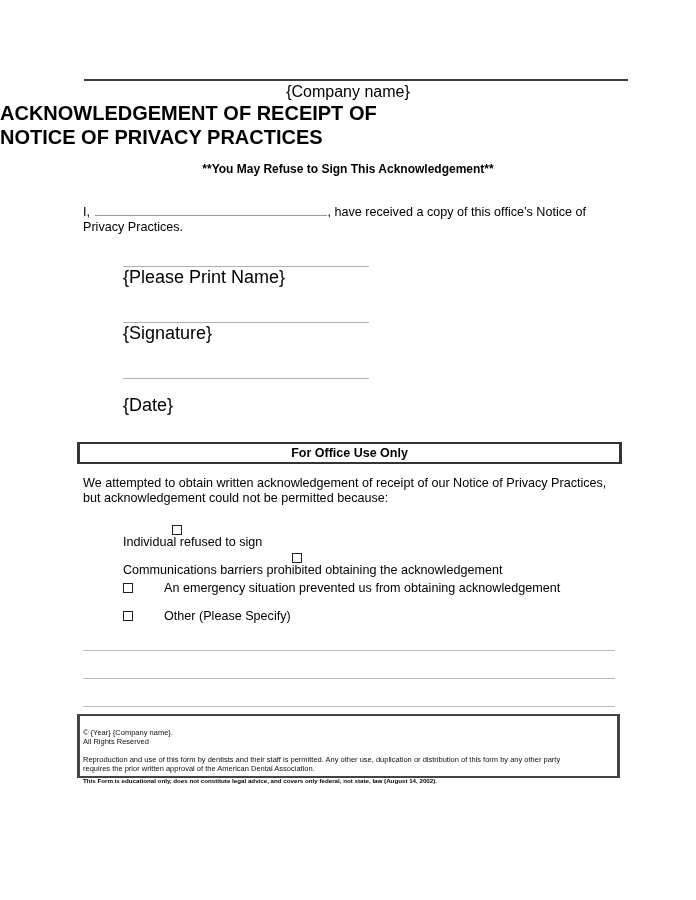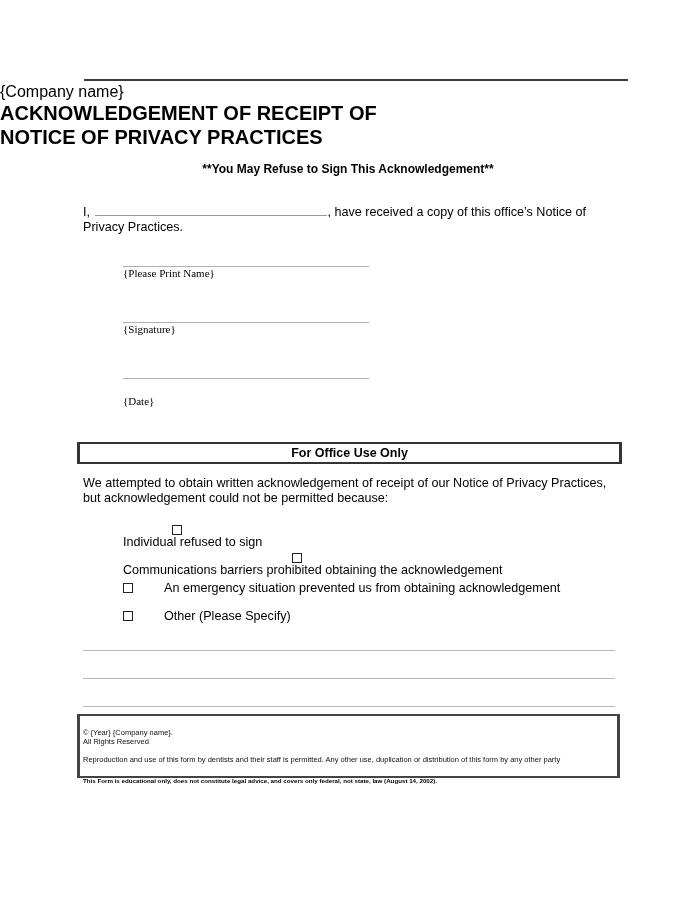--- a/index.html
+++ b/index.html
@@ -1,26 +1,26 @@
 <!DOCTYPE html>
 <html><head>
   <meta charset="utf-8">
   <style>
     html, body { margin: 0; padding: 0; background: #ffffff; }
     body { width: 696px; height: 900px; position: relative; overflow: hidden;
            font-family: "Liberation Sans", sans-serif; color: #000; }
     .abs { position: absolute; }
     .top-rule { left: 84px; top: 79px; width: 544px; height: 0; border-top: 2px solid #3a3a3a; }
-    .company { left: 0; width: 696px; top: 83px; font-size: 16px; }
+    .company { left: 0; width: 696px; top: 83px; text-align: center; font-size: 16px; }
     .title { left: 0; width: 696px; top: 101px; text-align: left; font-size: 20px; font-weight: bold; line-height: 24px; }
     .refuse { left: 0; width: 696px; top: 162px; text-align: center; font-size: 12px; font-weight: bold; }
     .ack { left: 83px; top: 204px; width: 520px; font-size: 12.6px; line-height: 14.5px; }
     .ack .blank { display: inline-block; width: 232px; border-bottom: 1px solid #9a9a9a; height: 11px; vertical-align: baseline; margin: 0 1px; }
     .sigline { left: 123px; width: 246px; border-top: 1px solid #b0b0b0; }
-    .siglabel { left: 123px; font-size: 11px; font-family: Liberation Serif, serif; }
+    .siglabel { left: 123px; font-size: 18px; }
     .office-box { left: 77px; top: 442px; width: 539px; height: 18px; border: 2px solid #333; border-left-width: 3px; border-right-width: 3px; box-shadow: inset 0 0 0 1px #fff; text-align: center; font-size: 12.5px; font-weight: bold; line-height: 18px; }
     .attempt { left: 83px; top: 476px; width: 530px; font-size: 12.6px; line-height: 14.5px; }
     .opt-row { left: 123px; font-size: 12.6px; display: flex; align-items: center; }
     .opt-row .cb { width: 8px; height: 8px; border: 1px solid #222; margin-right: 31px; }
     .fill-line { left: 83px; width: 532px; border-top: 1px solid #b8b8b8; }
     .foot-box { left: 77px; top: 714px; width: 537px; height: 60px; border: 2px solid #444; border-left-width: 3px; border-right-width: 3px; }
     .foot-text { left: 83px; font-size: 7.5px; line-height: 9px; color: #111; }
     .foot-bold { left: 83px; top: 777px; font-size: 6.2px; font-weight: bold; }
   </style>
 </head>
@@ -75,14 +75,15 @@
 <div class="abs fill-line" style="top:678px;"></div>
 <div class="abs fill-line" style="top:706px;"></div>
 
 <div class="abs foot-box"></div>
 <div class="abs foot-text" style="top:728px;">
   <div>© {Year} {Company name}.</div>
   <div>All Rights Reserved</div>
 </div>
 <div class="abs foot-text" style="top:755px;">
   <div>Reproduction and use of this form by dentists and their staff is permitted.  Any other use, duplication or distribution of this form by any other party</div>
+  <div>requires the prior written approval of the American Dental Association.</div>
 </div>
 <div class="abs foot-bold">This Form is educational only, does not constitute legal advice, and covers only federal, not state, law (August 14, 2002).</div>
 
 </body></html>

